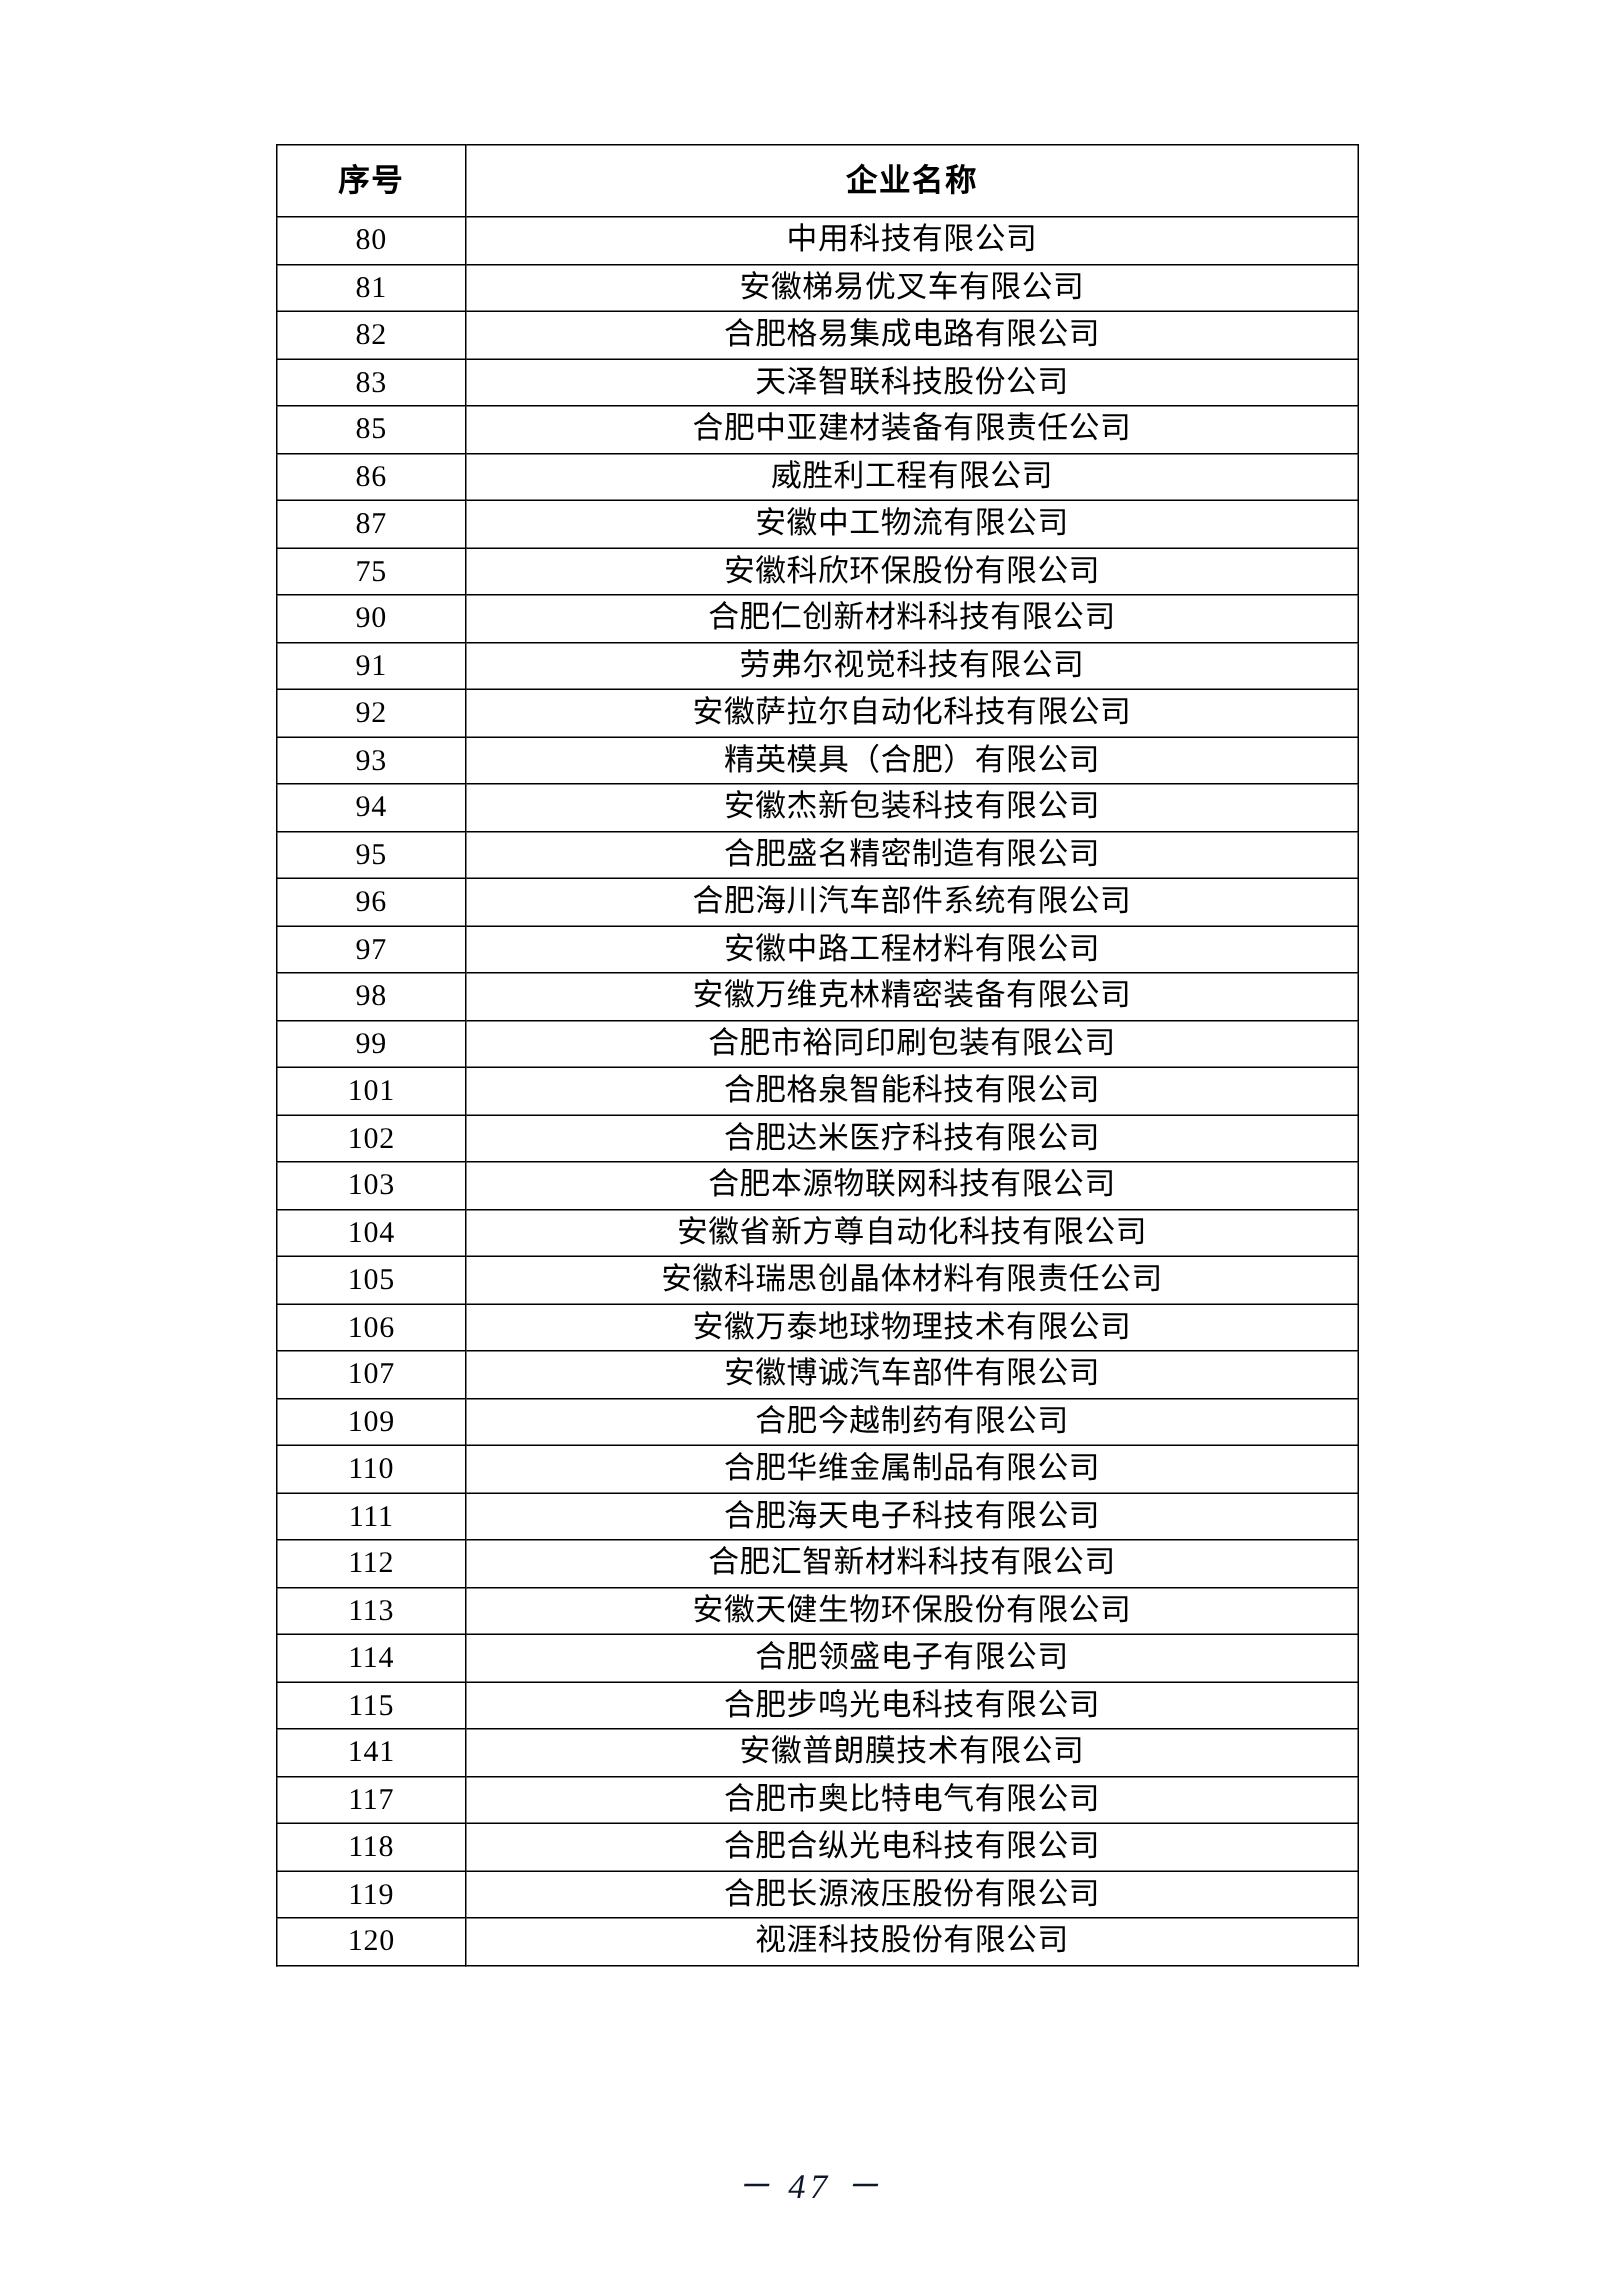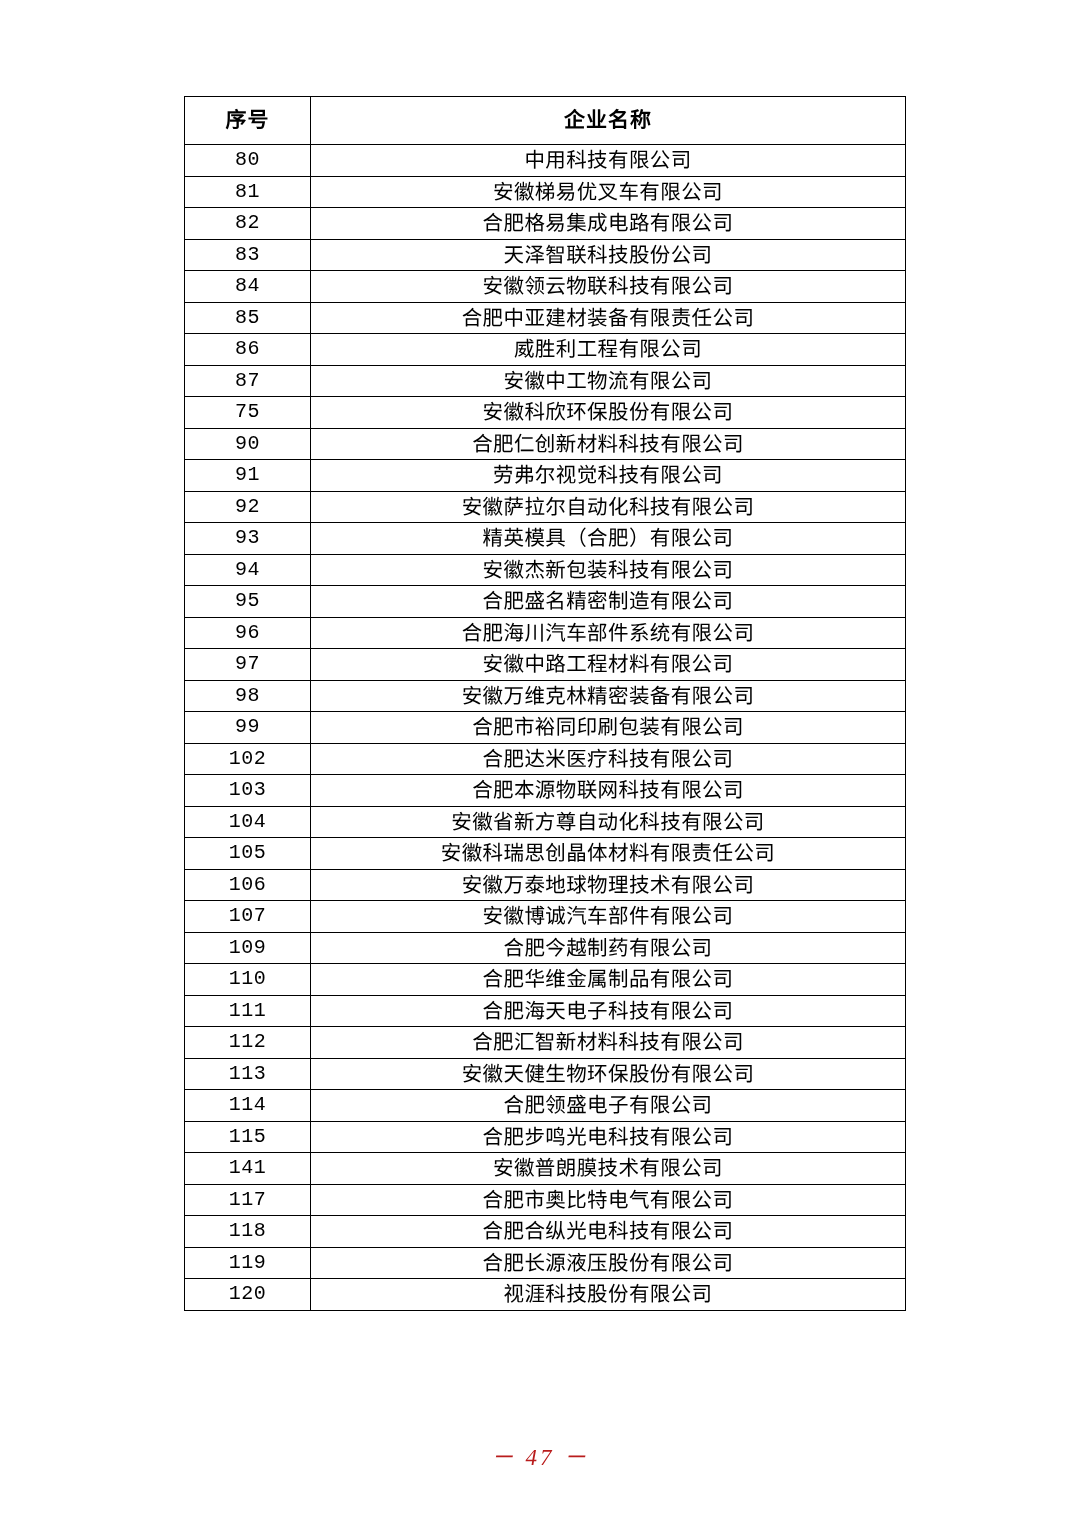--- a/index.html
+++ b/index.html
@@ -65,21 +65,21 @@
 
   
   table.enterprise-table tbody td {
     height: 30.5px;
     line-height: 30.5px;
     font-size: 20px;
     font-weight: 400;
   }
 
   table.enterprise-table tbody td.cell-index {
-    font-family: Liberation Mono, monospace;
+    font-family: Liberation Serif, serif;
     font-size: 20px;
     letter-spacing: 0.5px;
   }
 
   table.enterprise-table tbody td.cell-name {
     font-family: "Liberation Serif", "DejaVu Serif", serif;
     font-size: 20.5px;
     letter-spacing: 0.4px;
     white-space: nowrap;
   }
@@ -88,21 +88,21 @@
   .page-footer {
     position: absolute;
     left: 0;
     top: 1438px;
     width: 1080px;
     text-align: center;
     font-family: "Liberation Serif", "DejaVu Serif", serif;
     font-style: italic;
     font-size: 23px;
     letter-spacing: 3px;
-    color: #b91c1c;
+    color: #0f172a;
   }
 </style>
 </head>
 <body>
 
 <div class="page">
 
   <div class="table-wrap">
     <table class="enterprise-table">
       <colgroup>
@@ -126,24 +126,20 @@
           </tr>
           <tr>
             <td class="cell-index">82</td>
             <td class="cell-name">合肥格易集成电路有限公司</td>
           </tr>
           <tr>
             <td class="cell-index">83</td>
             <td class="cell-name">天泽智联科技股份公司</td>
           </tr>
           <tr>
-            <td class="cell-index">84</td>
-            <td class="cell-name">安徽领云物联科技有限公司</td>
-          </tr>
-          <tr>
             <td class="cell-index">85</td>
             <td class="cell-name">合肥中亚建材装备有限责任公司</td>
           </tr>
           <tr>
             <td class="cell-index">86</td>
             <td class="cell-name">威胜利工程有限公司</td>
           </tr>
           <tr>
             <td class="cell-index">87</td>
             <td class="cell-name">安徽中工物流有限公司</td>
@@ -184,20 +180,24 @@
             <td class="cell-index">97</td>
             <td class="cell-name">安徽中路工程材料有限公司</td>
           </tr>
           <tr>
             <td class="cell-index">98</td>
             <td class="cell-name">安徽万维克林精密装备有限公司</td>
           </tr>
           <tr>
             <td class="cell-index">99</td>
             <td class="cell-name">合肥市裕同印刷包装有限公司</td>
+          </tr>
+          <tr>
+            <td class="cell-index">101</td>
+            <td class="cell-name">合肥格泉智能科技有限公司</td>
           </tr>
           <tr>
             <td class="cell-index">102</td>
             <td class="cell-name">合肥达米医疗科技有限公司</td>
           </tr>
           <tr>
             <td class="cell-index">103</td>
             <td class="cell-name">合肥本源物联网科技有限公司</td>
           </tr>
           <tr>

